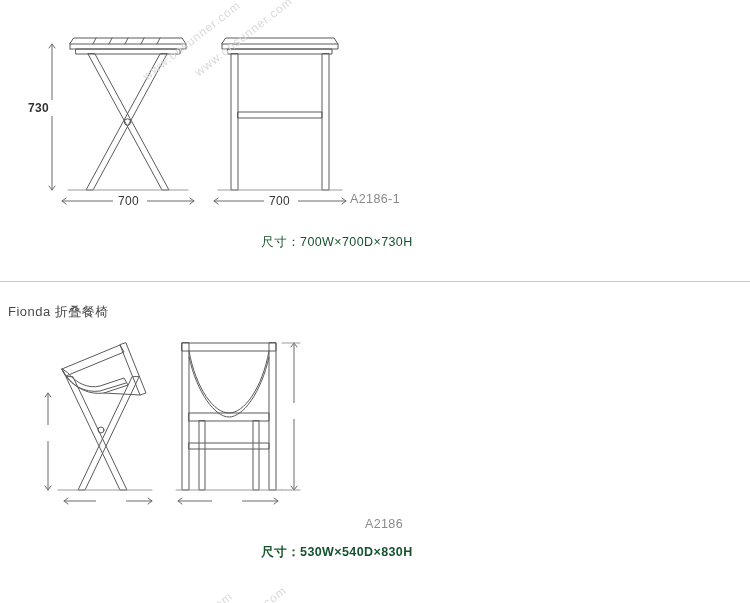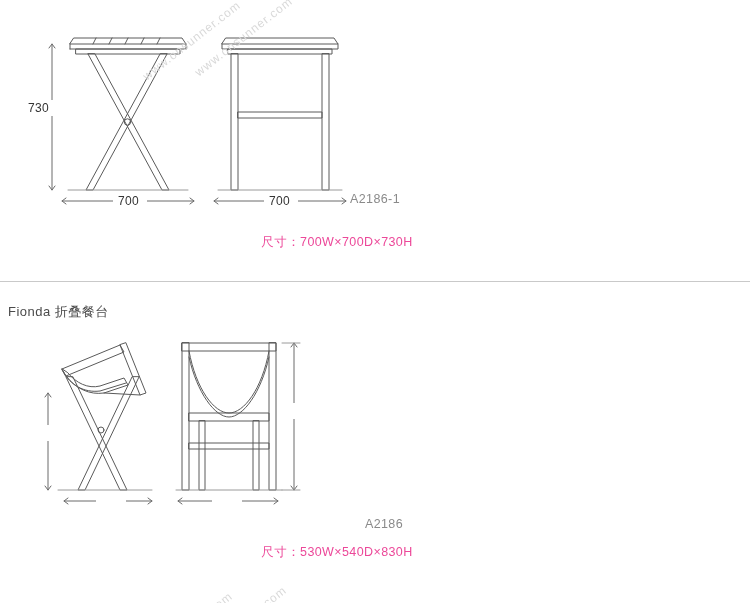--- a/index.html
+++ b/index.html
@@ -62,28 +62,28 @@
     text-align: center;
     font-size: 12.5px;
     color: #8a8a8a;
     letter-spacing: 0.4px;
   }
   .dims-line {
     position: absolute;
     width: 674px;
     text-align: center;
     font-size: 12.5px;
-    color: #ec4899;
+    color: #14532d;
     letter-spacing: 0.4px;
   }
 
   .code-table { top: 192px; }
   .dims-table { top: 234px; }
   .code-chair { top: 232px; padding-left: 9px; }
-  .dims-chair { top: 259px; }
+  .dims-chair { top: 259px; font-weight: bold; }
 
   svg { display: block; }
   .drawing {
     position: absolute;
     left: 0;
     top: 0;
   }
 
   .wm {
     position: absolute;
@@ -173,36 +173,36 @@
           <path d="M218,198 L214,201 L218,204"></path>
           <path d="M342,198 L346,201 L342,204"></path>
         </g>
       </g>
 
       <rect x="113" y="193" width="34" height="16" fill="#ffffff"></rect>
       <rect x="264" y="193" width="34" height="16" fill="#ffffff"></rect>
       <rect x="42" y="100" width="22" height="16" fill="#ffffff"></rect>
     </svg>
 
-    <div class="dim-label" style="left:28px; top:101px;">730</div>
+    <div class="dim-label" style="left:28px; top:101px;font-weight:bold;">730</div>
     <div class="dim-label" style="left:118px; top:194px;">700</div>
     <div class="dim-label" style="left:269px; top:194px;">700</div>
 
     <div class="wm wm1">www.onsunner.com</div>
     <div class="wm wm2">www.onsunner.com</div>
 
     <div class="model-code code-table">A2186-1</div>
     <div class="dims-line dims-table">尺寸：700W×700D×730H</div>
   </div>
 
   <div class="divider"></div>
 
   <div class="section sec-chair">
 
-    <div class="sec-title-chair">Fionda 折叠餐台</div>
+    <div class="sec-title-chair">Fionda 折叠餐椅</div>
 
     <svg class="drawing" width="750" height="318" viewBox="0 0 750 318">
       <g fill="none" stroke="#5a5a5a" stroke-width="1" stroke-linejoin="round" stroke-linecap="round">
 
         <g>
 
           <path d="M62,84 L120,60 L124,67 L66,91 Z"></path>
 
           <path d="M120,60 L140,110 L146,108 L126,58 Z"></path>
 

